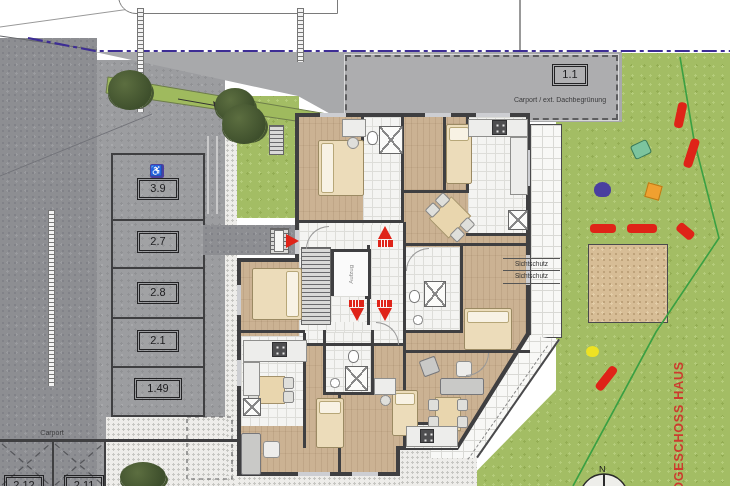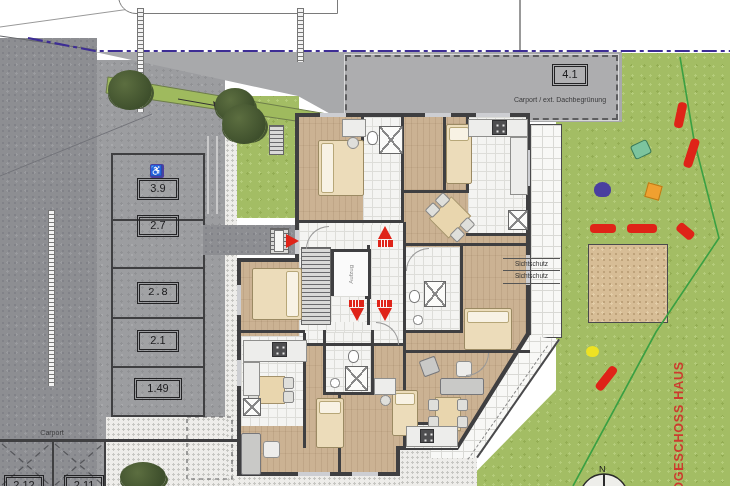--- a/index.html
+++ b/index.html
@@ -53,21 +53,21 @@
   <div class="a" style="left:206px;top:328px;width:26px;height:17px;background:#a8c93e;"></div>
   <div class="a grass" style="left:108px;top:440px;width:28px;height:46px;"></div>
   <div class="a grass" style="left:186px;top:416px;width:46px;height:70px;"></div>
 
   <div class="a asphalt" style="left:0;top:38px;width:97px;height:448px;"></div>
   <div class="a parkgray" style="left:97px;top:60px;width:128px;height:426px;"></div>
   <div class="a gravel" style="left:106px;top:417px;width:131px;height:69px;"></div>
 
   <div class="a roadg" style="left:95px;top:50px;width:527px;height:72px;clip-path:polygon(0 2px,527px 2px,527px 72px,250px 72px,203px 46px);"></div>
   <div class="a cp25" style="left:345px;top:55px;width:269px;height:61px;"></div>
-  <div class="a numbox" style="left:554px;top:66px;width:30px;height:16px;">4.1</div>
+  <div class="a numbox" style="left:554px;top:66px;width:30px;height:16px;">1.1</div>
   <div class="a smalltxt" style="left:500px;top:96px;width:120px;">Carport / ext. Dachbegrünung</div>
 
   <div class="a gravel" style="left:225px;top:98px;width:12px;height:378px;"></div>
   <div class="a gravel" style="left:237px;top:476px;width:170px;height:10px;"></div>
   <div class="a gravel" style="left:400px;top:450px;width:77px;height:36px;"></div>
 
   <div class="a sand" style="left:588px;top:244px;width:78px;height:77px;"></div>
 
   <svg class="a" style="left:0;top:0;" width="730" height="486" viewBox="0 0 730 486">
     <polygon points="108,77 345,117 345,121 296,121 106,93" fill="#9fba5e" stroke="#6d7d4a" stroke-width="1"></polygon>
@@ -110,22 +110,22 @@
   <div class="a wall" style="left:111px;top:153px;width:93px;height:2px;"></div>
   <div class="a wall" style="left:111px;top:219px;width:93px;height:2px;"></div>
   <div class="a wall" style="left:111px;top:267px;width:93px;height:2px;"></div>
   <div class="a wall" style="left:111px;top:317px;width:93px;height:2px;"></div>
   <div class="a wall" style="left:111px;top:366px;width:93px;height:2px;"></div>
   <div class="a wall" style="left:111px;top:415px;width:93px;height:2px;"></div>
   <div class="a wall" style="left:111px;top:153px;width:1.5px;height:264px;"></div>
   <div class="a wall" style="left:203px;top:153px;width:1.5px;height:264px;"></div>
   <div class="a wheel" style="left:150px;top:164px;width:14px;height:14px;">♿</div>
   <div class="a numbox" style="left:139px;top:180px;width:36px;height:16px;">3.9</div>
-  <div class="a numbox" style="left:139px;top:217px;width:36px;height:16px;text-align:center;">2.7</div>
-  <div class="a numbox" style="left:139px;top:284px;width:36px;height:16px;font-family:Liberation Mono, monospace;">2.8</div>
+  <div class="a numbox" style="left:139px;top:233px;width:36px;height:16px;text-align:center;">2.7</div>
+  <div class="a numbox" style="left:139px;top:284px;width:36px;height:16px;">2.8</div>
   <div class="a numbox" style="left:139px;top:332px;width:36px;height:16px;">2.1</div>
   <div class="a numbox" style="left:136px;top:380px;width:42px;height:16px;">1.49</div>
 
   <div class="a smalltxt" style="left:28px;top:429px;width:48px;">Carport</div>
   <div class="a wall" style="left:0;top:439px;width:318px;height:2.5px;"></div>
   <div class="a wall" style="left:314px;top:436px;width:7px;height:7px;"></div>
   <div class="a wall" style="left:52px;top:441px;width:1.5px;height:45px;"></div>
   <div class="a wall" style="left:104px;top:441px;width:1.5px;height:45px;"></div>
   <div class="a numbox" style="left:6px;top:477px;width:34px;height:16px;">2.12</div>
   <div class="a numbox" style="left:66px;top:477px;width:34px;height:16px;">2.11</div>

